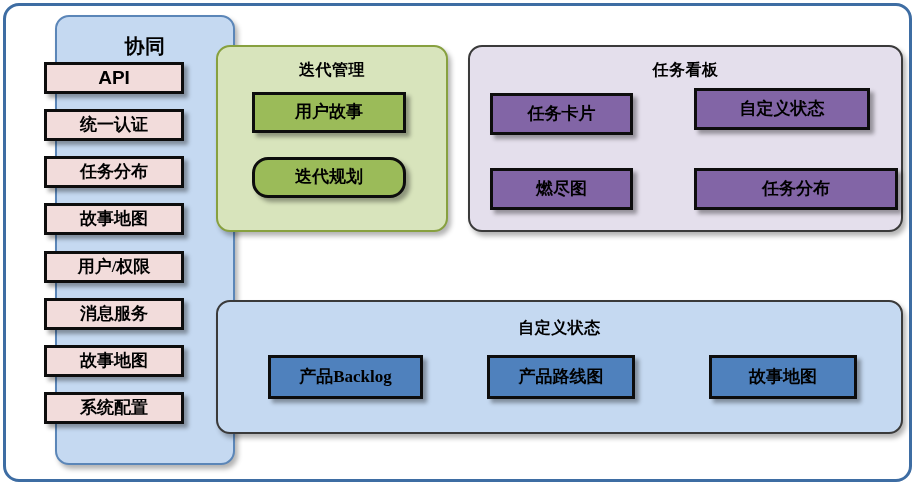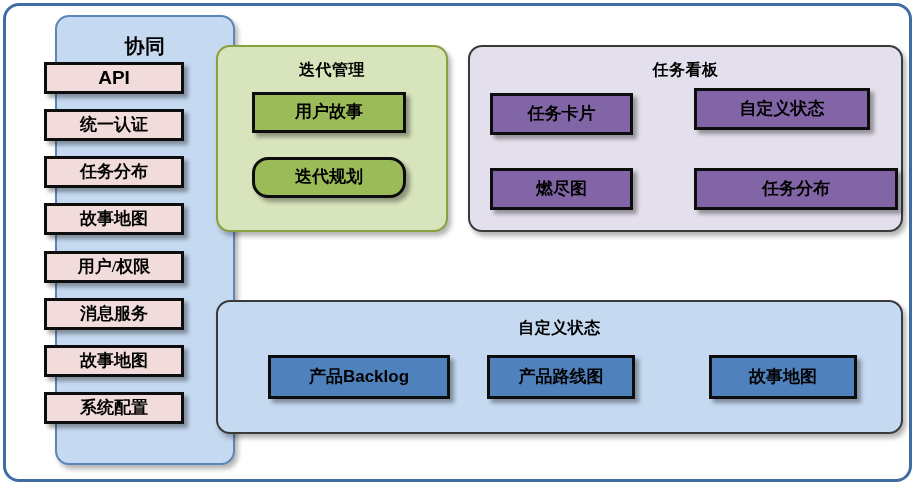--- a/index.html
+++ b/index.html
@@ -200,17 +200,17 @@
 
   <div class="node node-purple" style="left:490px; top:93px;">任务卡片</div>
   <div class="node node-purple" style="left:694px; top:88px; width:176px;">自定义状态</div>
   <div class="node node-purple" style="left:490px; top:168px;">燃尽图</div>
   <div class="node node-purple" style="left:694px; top:168px; width:204px;">任务分布</div>
 
   <div class="panel panel-agile">
     <div class="panel-title">自定义状态</div>
   </div>
 
-  <div class="node node-blue backlog" style="left:268px; top:355px; width:182px;">产品Backlog</div>
+  <div class="node node-blue backlog" style="left:268px; top:355px; width:155px;font-family:Liberation Serif, serif;">产品Backlog</div>
   <div class="node node-blue" style="left:487px; top:355px; width:148px;">产品路线图</div>
   <div class="node node-blue" style="left:709px; top:355px; width:148px;">故事地图</div>
 
 </div>
 
 </body></html>

